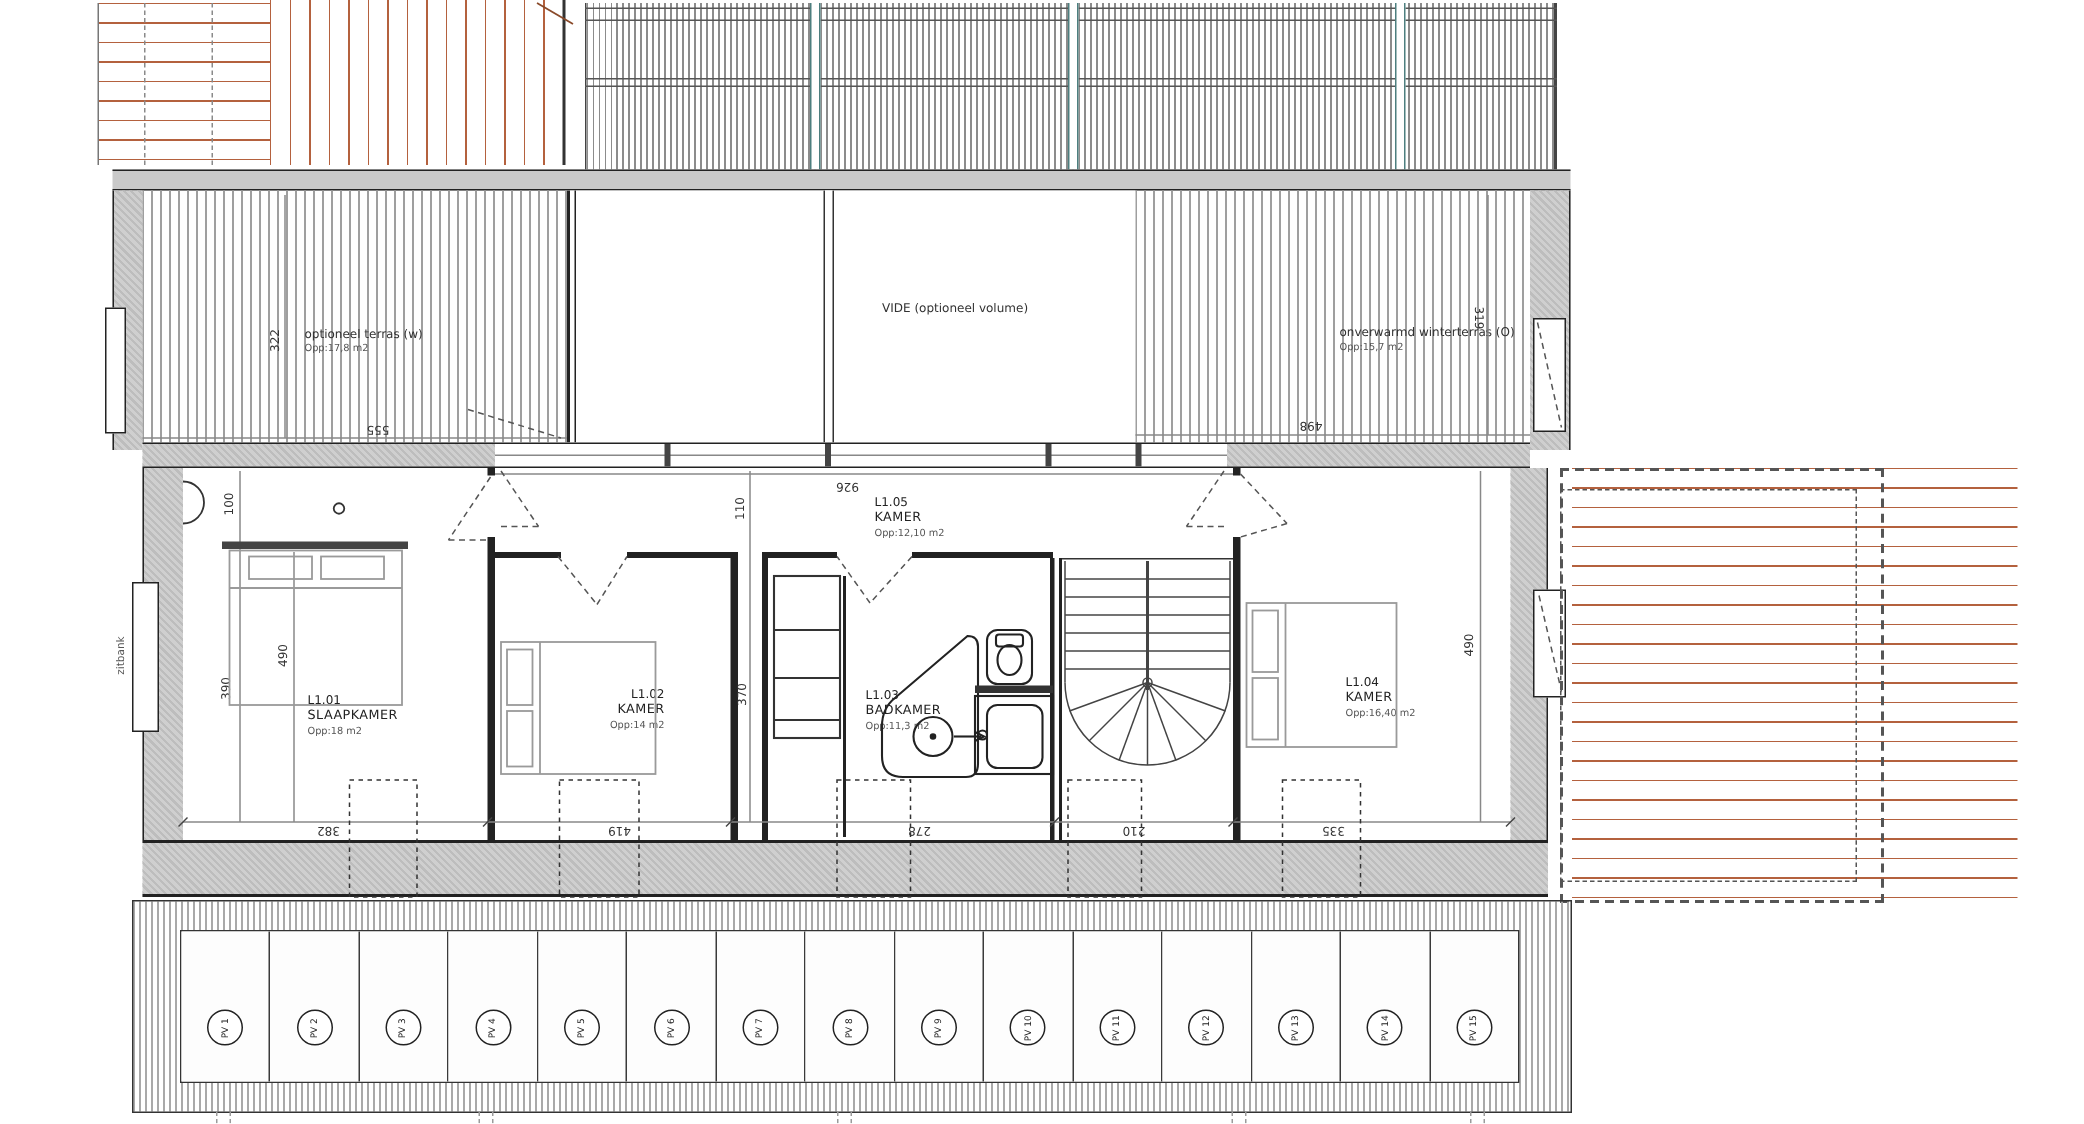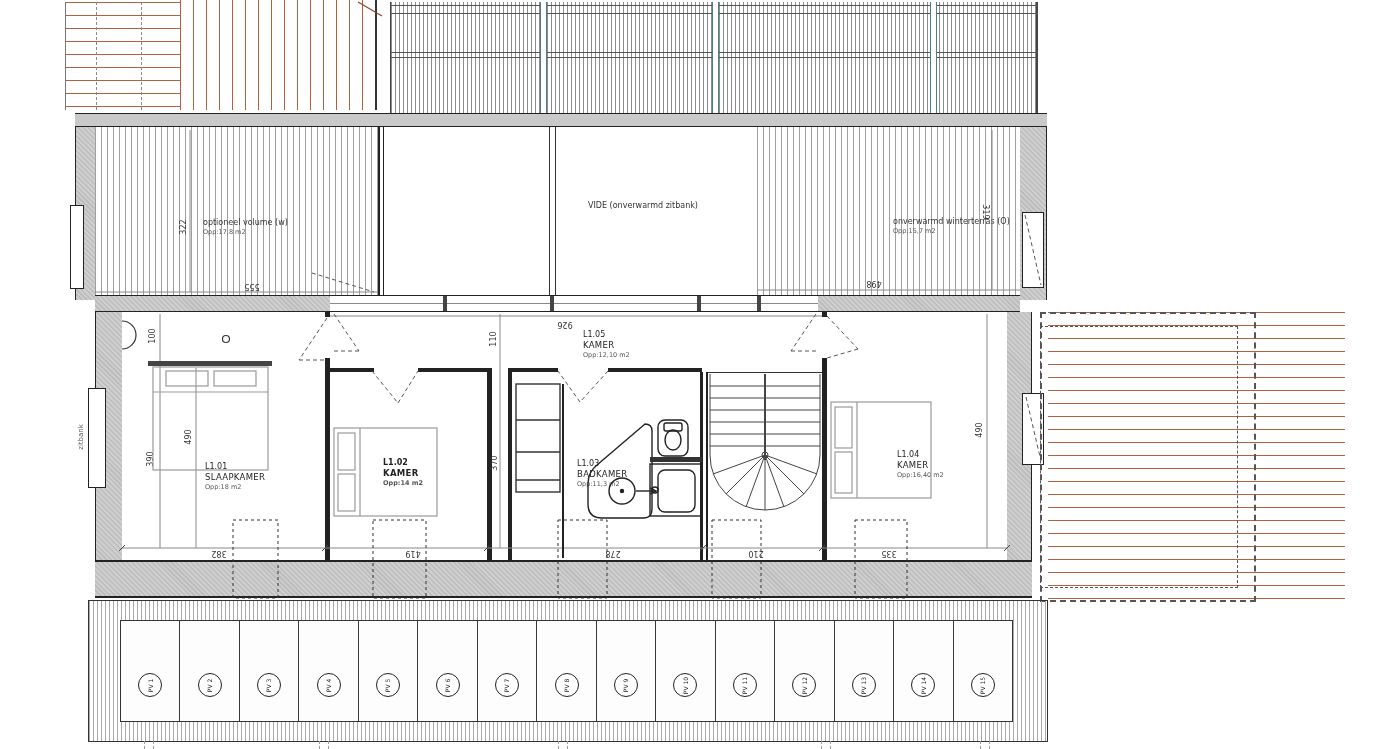--- a/index.html
+++ b/index.html
@@ -55,29 +55,29 @@
   <div class="abs" style="left:712px;top:2px;width:7px;height:111px;background:#fff;border-left:1.2px solid #4d7f7f;border-right:1.2px solid #4d7f7f;box-sizing:border-box;"></div>
   <div class="abs" style="left:930px;top:2px;width:7px;height:111px;background:#fff;border-left:1.2px solid #4d7f7f;border-right:1.2px solid #4d7f7f;box-sizing:border-box;"></div>
 
   <div class="abs" style="left:75px;top:113px;width:972px;height:14px;background:#c9c9c9;border-top:1.5px solid #222;border-bottom:1px solid #222;box-sizing:border-box;"></div>
 
   <div class="abs wallHatch" style="left:75px;top:127px;width:20px;height:173px;border-left:1.5px solid #222;box-sizing:border-box;"></div>
   <div class="abs" style="left:70px;top:205px;width:14px;height:84px;background:#fff;border:1px solid #222;box-sizing:border-box;"></div>
 
   <div class="abs hatchV" style="left:95px;top:127px;width:283px;height:168px;"></div>
   <div class="abs arealabel" style="left:203px;top:218px;">
-    <div>optioneel volume (w)</div>
+    <div>optioneel terras (w)</div>
     <div class="sub">Opp:17,8 m2</div>
   </div>
 
   <div class="abs" style="left:378px;top:127px;width:6px;height:168px;background:#fff;border-left:2px solid #222;border-right:1px solid #222;box-sizing:border-box;"></div>
   <div class="abs" style="left:384px;top:127px;width:373px;height:168px;background:#fff;"></div>
   <div class="abs" style="left:549px;top:127px;width:7px;height:168px;background:#fff;border-left:1.5px solid #333;border-right:1.5px solid #333;box-sizing:border-box;"></div>
   <div class="abs arealabel" style="left:588px;top:201px;">
-    <div>VIDE (onverwarmd zitbank)</div>
+    <div>VIDE (optioneel volume)</div>
   </div>
 
   <div class="abs hatchV" style="left:757px;top:127px;width:263px;height:168px;"></div>
   <div class="abs arealabel" style="left:893px;top:217px;">
     <div>onverwarmd winterterras (O)</div>
     <div class="sub">Opp:15,7 m2</div>
   </div>
 
   <div class="abs wallHatch" style="left:1020px;top:127px;width:27px;height:173px;border-right:1.5px solid #222;box-sizing:border-box;"></div>
   <div class="abs" style="left:1022px;top:212px;width:22px;height:76px;background:#fff;border:1.5px solid #222;box-sizing:border-box;"></div>
@@ -118,21 +118,21 @@
   <div class="abs roomlabel" style="left:583px;top:330px;">
     <div class="id">L1.05</div>
     <div class="nm">KAMER</div>
     <div class="ar">Opp:12,10 m2</div>
   </div>
   <div class="abs roomlabel" style="left:205px;top:462px;">
     <div class="id">L1.01</div>
     <div class="nm">SLAAPKAMER</div>
     <div class="ar">Opp:18 m2</div>
   </div>
-  <div class="abs roomlabel" style="left:383px;top:458px;width:60px;text-align:left;font-weight:bold;">
+  <div class="abs roomlabel" style="left:383px;top:458px;width:60px;text-align:right;">
     <div class="id">L1.02</div>
     <div class="nm">KAMER</div>
     <div class="ar">Opp:14 m2</div>
   </div>
   <div class="abs roomlabel" style="left:577px;top:459px;">
     <div class="id">L1.03</div>
     <div class="nm">BADKAMER</div>
     <div class="ar">Opp:11,3 m2</div>
   </div>
   <div class="abs roomlabel" style="left:897px;top:450px;">

